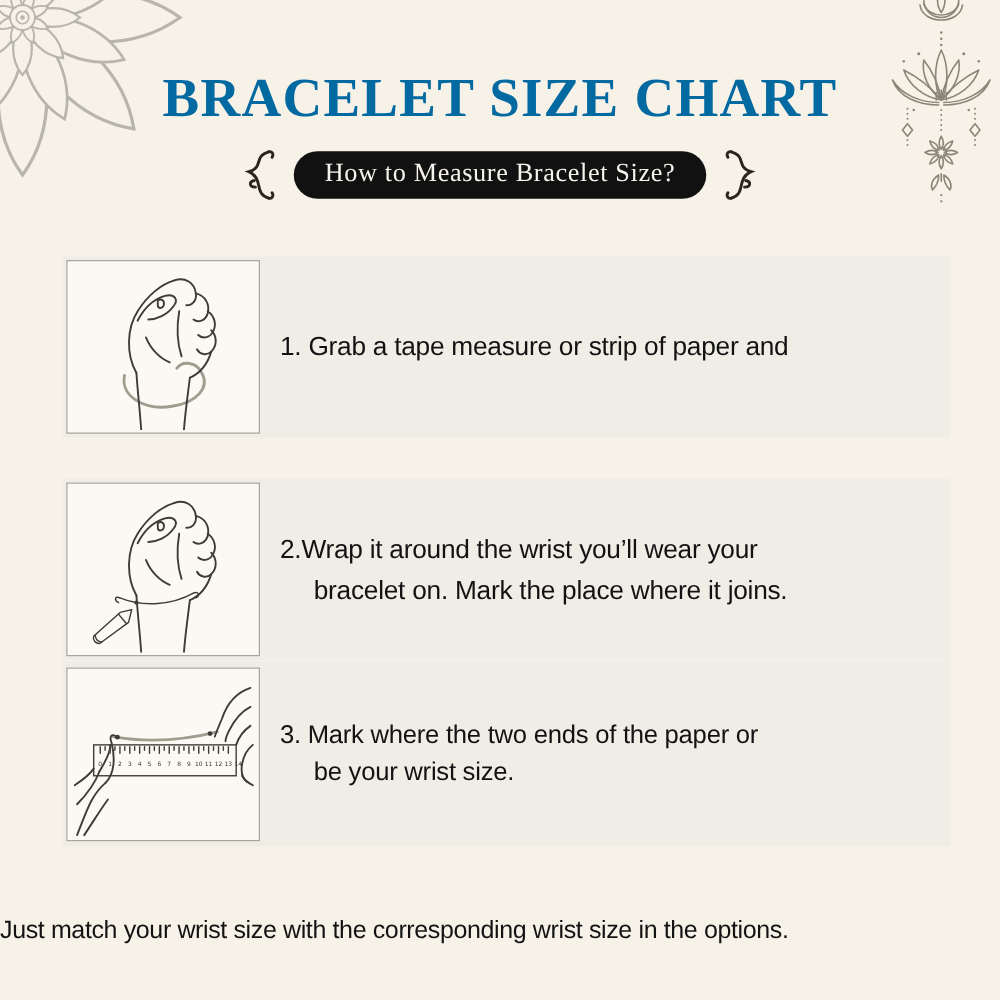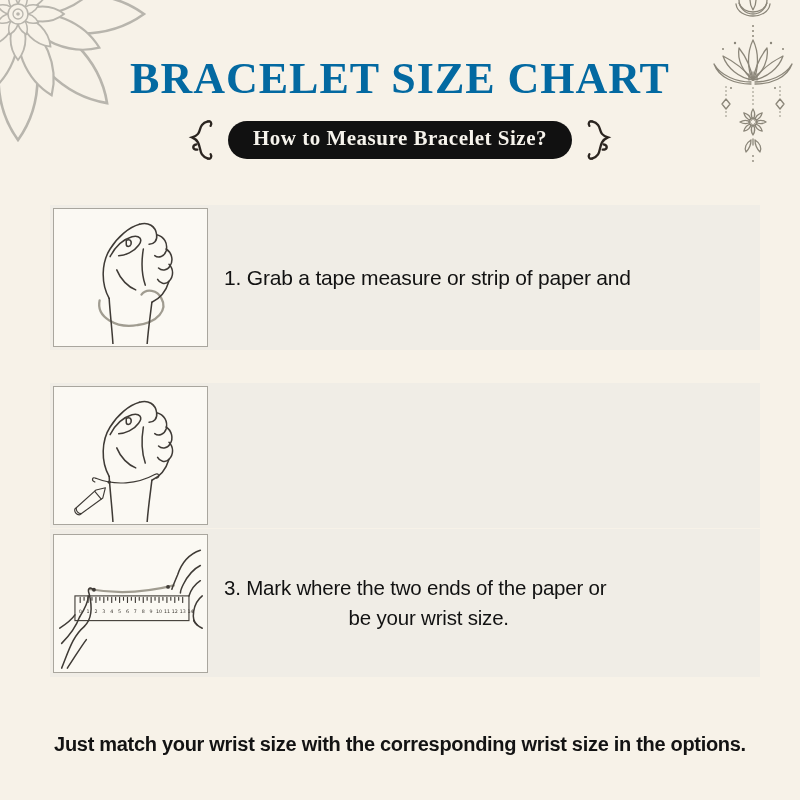--- a/index.html
+++ b/index.html
@@ -19,47 +19,47 @@
     font-family:"Liberation Serif",serif;font-weight:700;font-size:44px;line-height:50px;
     letter-spacing:1px;color:#0369a1;
   }
   .badge-row{
     position:absolute;top:118px;left:0;width:100%;
     display:flex;justify-content:center;align-items:center;gap:13px;
   }
   .badge{
     background:#111111;color:#f6f3ec;border-radius:19px;
     padding:5px 25px 8px;
-    font-family:"Liberation Serif",serif;font-weight:700;font-size:21px;letter-spacing:0.5px;
+    font-family:"Liberation Serif",serif;font-weight:400;font-size:21px;letter-spacing:0.5px;
   }
   .flourish{width:30px;height:44px;}
   
   .panel{
     position:absolute;left:50px;width:710px;height:145px;
-    background:#f0ede6;display:flex;align-items:center;text-align:center;
+    background:#f0ede6;display:flex;align-items:center;
   }
   .panel.p1{top:205px;}
   .panel.p2{top:383px;}
   .panel.p3{top:529px;height:148px;}
   .imgbox{
     flex:none;width:153px;height:137px;margin:3px;
     background:#fbf9f3;border:1px solid #a9a69e;
     display:flex;align-items:center;justify-content:center;
   }
   .step-text{
     margin-left:13px;font-size:21px;line-height:33px;color:#121212;
     letter-spacing:-0.2px;
   }
   .p3 .step-text{line-height:30px;font-size:20.5px;}
   .step-text .line{white-space:nowrap;}
   .step-text .line + .line{padding-left:27px;}
   
   .footer{
-    position:absolute;top:733px;left:0;width:100%;text-align:center;
-    font-size:20px;font-weight:700;letter-spacing:-0.3px;color:#131313;
+    position:absolute;top:733px;left:0;width:100%;
+    font-size:20px;font-weight:400;letter-spacing:-0.3px;color:#131313;
   }
   
   .ink{stroke:#3f3b36;stroke-width:1.6;fill:none;stroke-linecap:round;stroke-linejoin:round;}
   .ink-thin{stroke:#3f3b36;stroke-width:1.2;fill:none;stroke-linecap:round;stroke-linejoin:round;}
   .gray{stroke:#a09c90;stroke-width:2.4;fill:none;stroke-linecap:round;}
   .rn{font-family:"DejaVu Sans",sans-serif;font-size:5px;fill:#3d3933;text-anchor:middle;}
   .lotus-s{stroke:#8b8679;stroke-width:1.3;fill:none;stroke-linecap:round;stroke-linejoin:round;}
   .lotus-d{fill:#8b8679;}
   .mand{stroke:#b8b5ad;fill:#f7f2e8;}
   .flr{stroke:#2b2520;stroke-width:2.6;fill:none;stroke-linecap:round;}
@@ -249,20 +249,24 @@
         <path d="M38,94 C34,92 33,96 37,98"></path>
         <path d="M100,90 C104,88 106,92 102,94"></path>
       </g>
       <g transform="translate(14,124) rotate(-40)">
         <path d="M0,3 L30,2 L39,6.5 L30,13 L0,11 C-2.8,9 -2.8,5 0,3 Z" fill="#fbf9f3" class="ink-thin" stroke-width="1.4"></path>
         <path class="ink-thin" d="M28,2.2 L28,12.8 M2,3 C-0.5,5 -0.5,9 2,11"></path>
       </g>
       <circle cx="52" cy="98" r="1.8" fill="#3f3b36"></circle>
     </svg>
   </div>
+  <div class="step-text">
+    <div class="line">2.Wrap it around the wrist you’ll wear your</div>
+    <div class="line">bracelet on. Mark the place where it joins.</div>
+  </div>
 </div>
 
 <div class="panel p3">
   <div class="imgbox">
     <svg width="150" height="133" viewBox="0 0 150 140">
 
       <path class="gray" d="M32,55 C60,60 92,58 120,51"></path>
       <circle cx="36" cy="55.5" r="2" fill="#3f3b36"></circle>
       <circle cx="114" cy="52.5" r="2" fill="#3f3b36"></circle>
 

